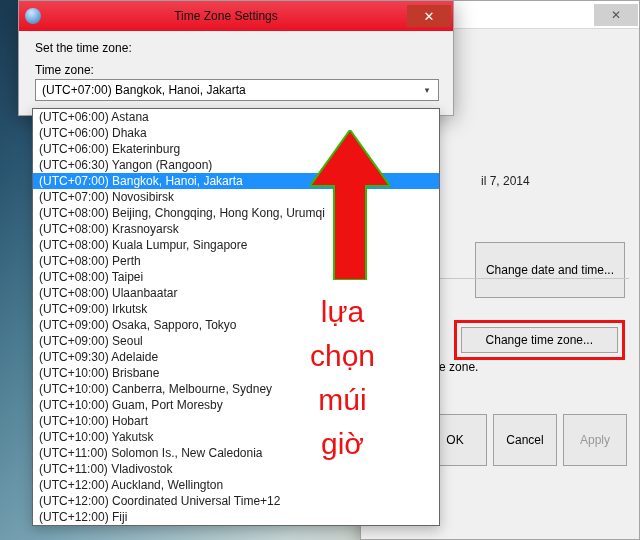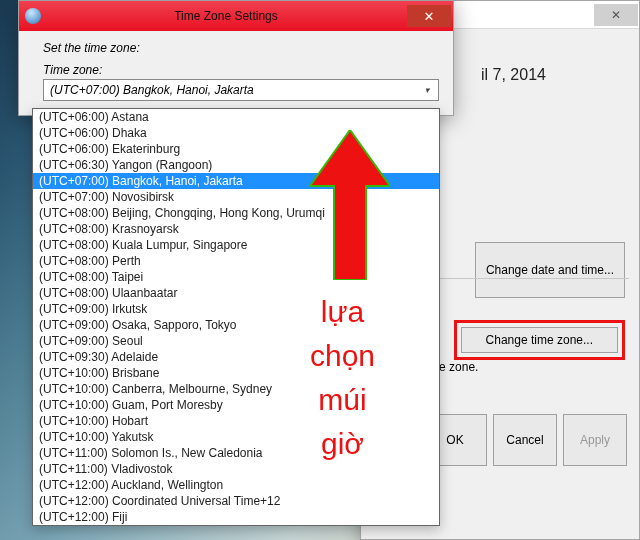--- a/index.html
+++ b/index.html
@@ -59,21 +59,21 @@
     border:1px solid #a5a5a5;
     border-bottom:none;
     font-size:12px;
   }
   .tab-body {
     height: 420px;
     padding: 10px;
     position: relative;
   }
 
-  .date-text { margin-left: 110px; font-size:16px; color:#222; }
+  .date-text { margin-top: 108px; margin-left: 110px; font-size:12px; color:#222; }
 
   .btn {
     display:inline-block;
     padding: 20px 10px;
     background:#e9e9e9;
     border:1px solid #a0a0a0;
     font-size:12px;
     cursor:pointer;
     white-space:nowrap;
     min-width:60px;
@@ -135,21 +135,21 @@
   .winTZ .titlebar .lbl { flex:1; text-align:center; font-size:12px; color:#111; }
   .winTZ .titlebar .close-x {
     width:44px; height:22px;
     background:#c0392b;
     color:#fff;
     display:flex; align-items:center; justify-content:center;
     font-size:13px;
     margin:2px;
   }
 
-  .winTZ .body { padding:10px 14px 14px 24px;font-style:italic; }
+  .winTZ .body { padding:10px 14px 14px 16px; }
   .label { font-size:12px; margin-bottom:8px; }
   .combo {
     width:100%; height:22px;
     border:1px solid #888;
     background:#fff;
     display:flex; align-items:center; justify-content:space-between;
     padding:0 4px 0 6px;
     font-size:12px;
   }
   .combo .arr {

